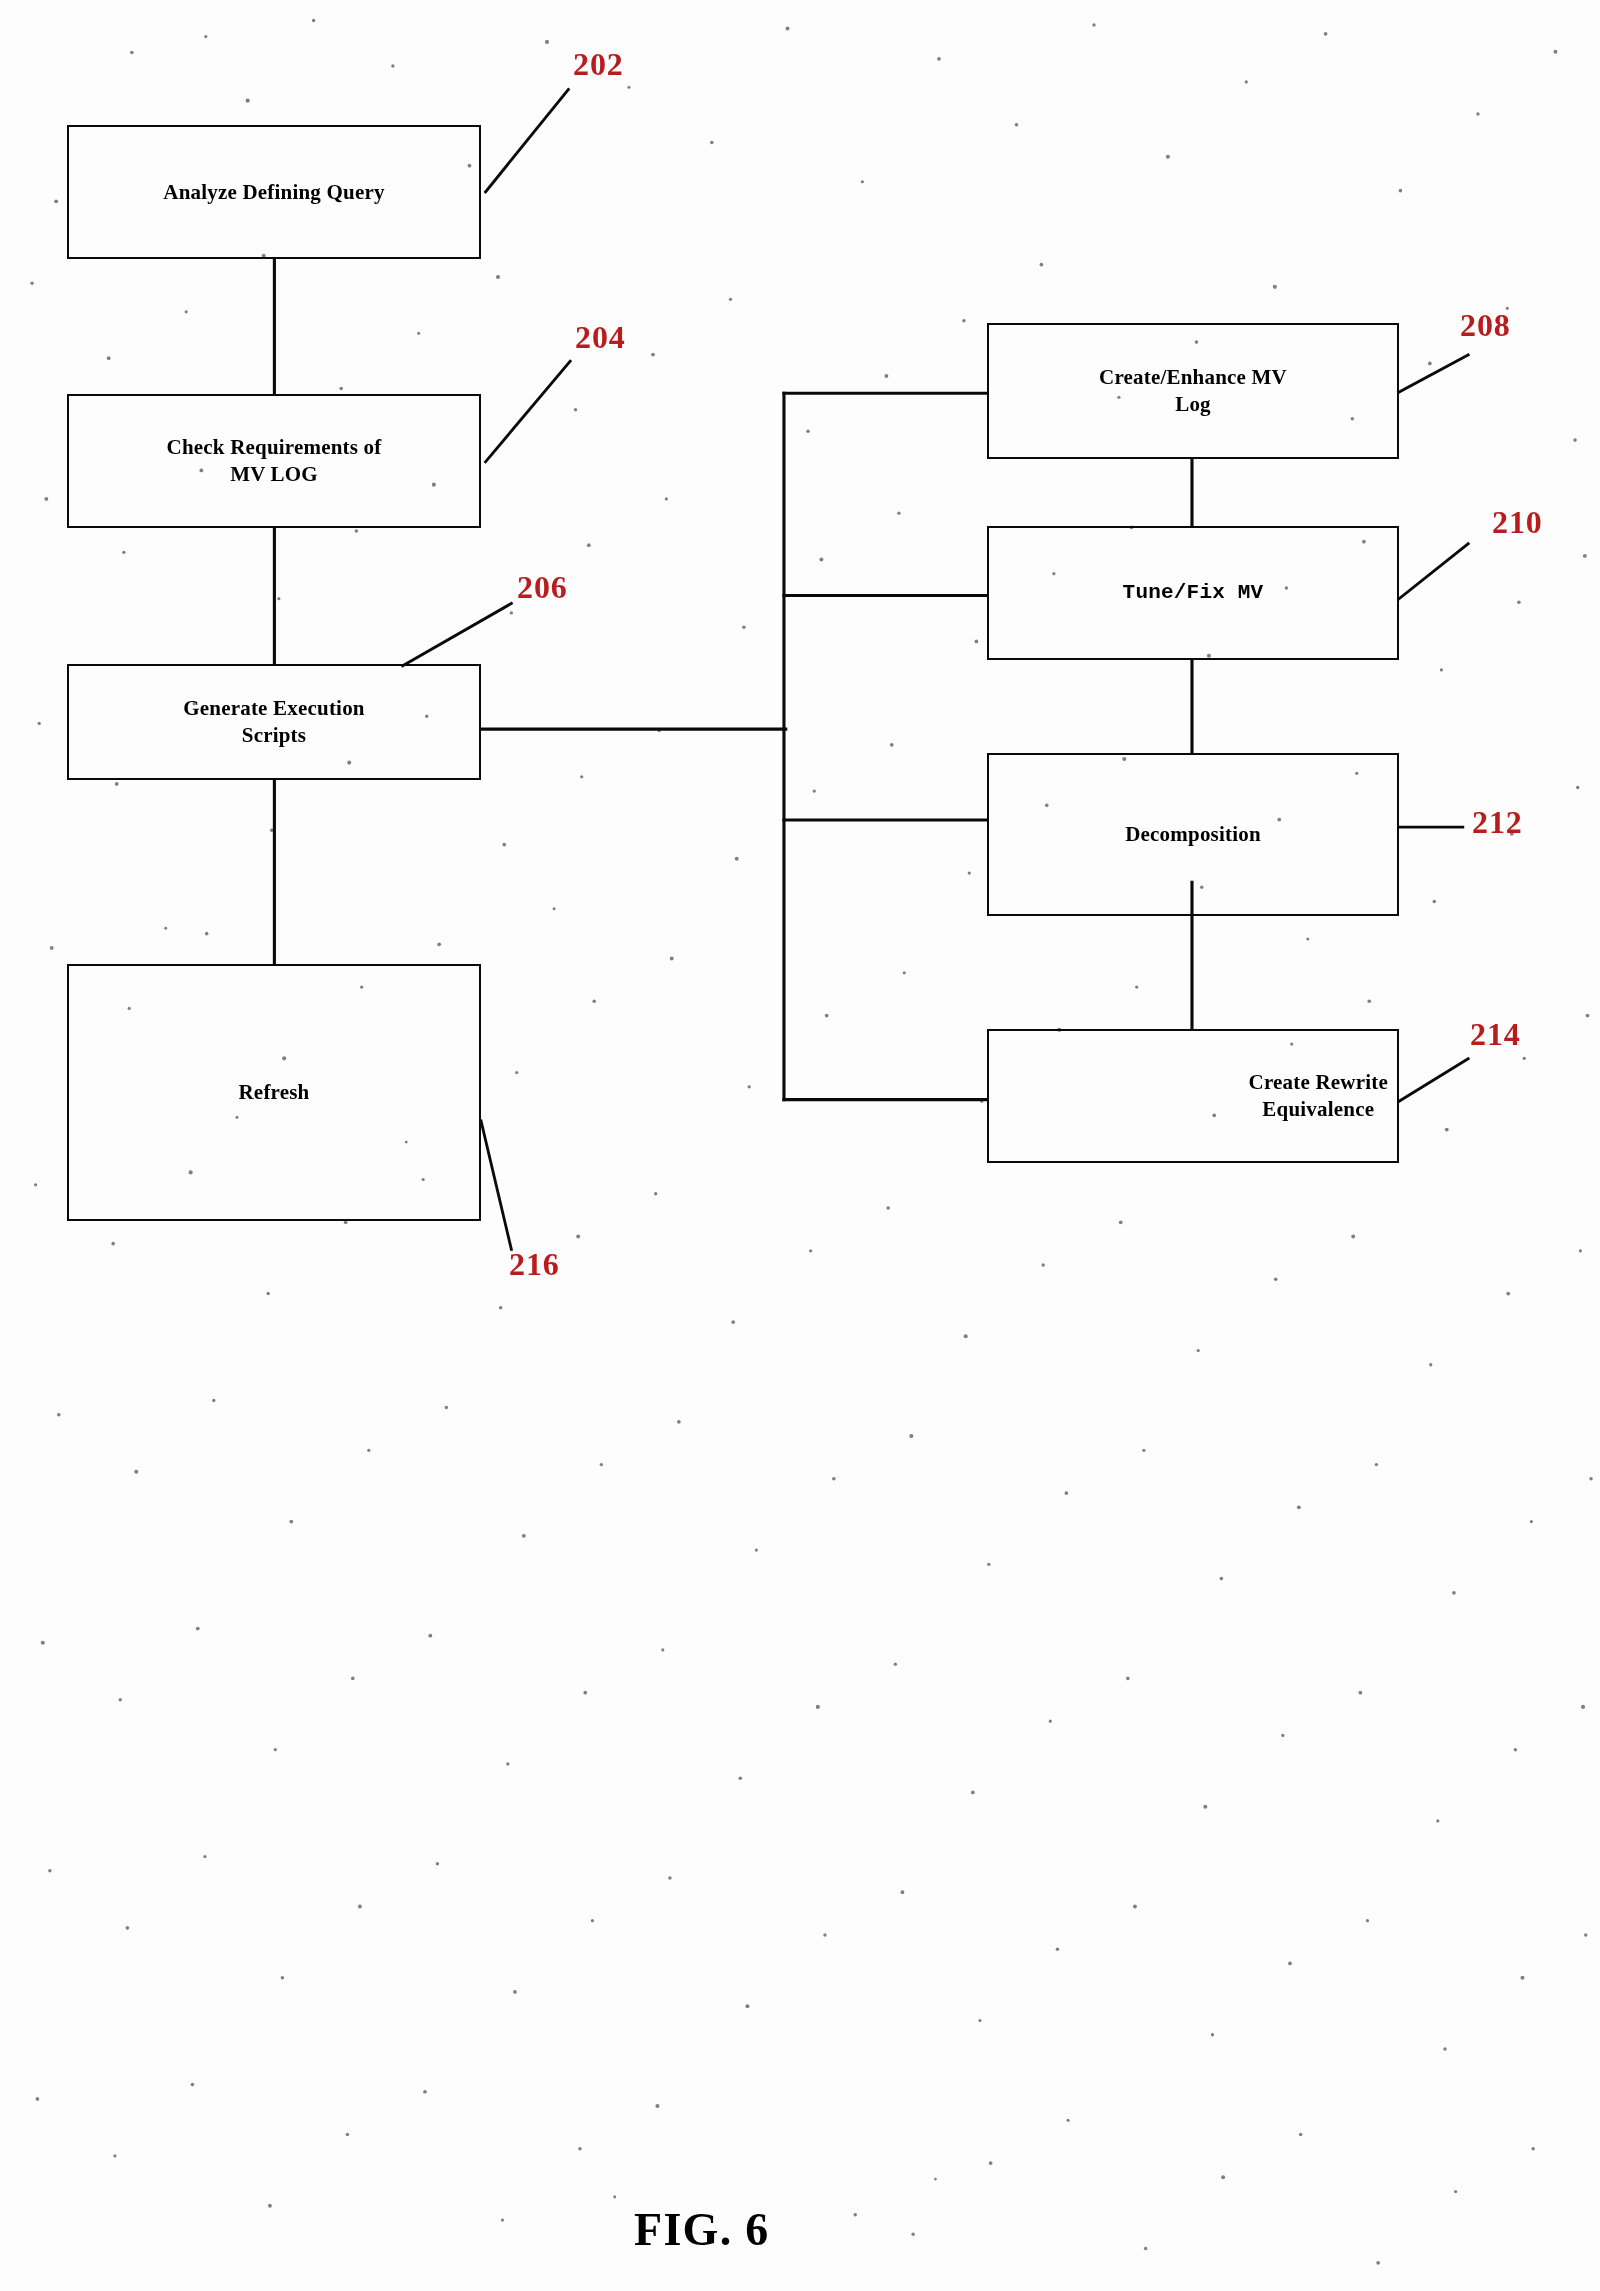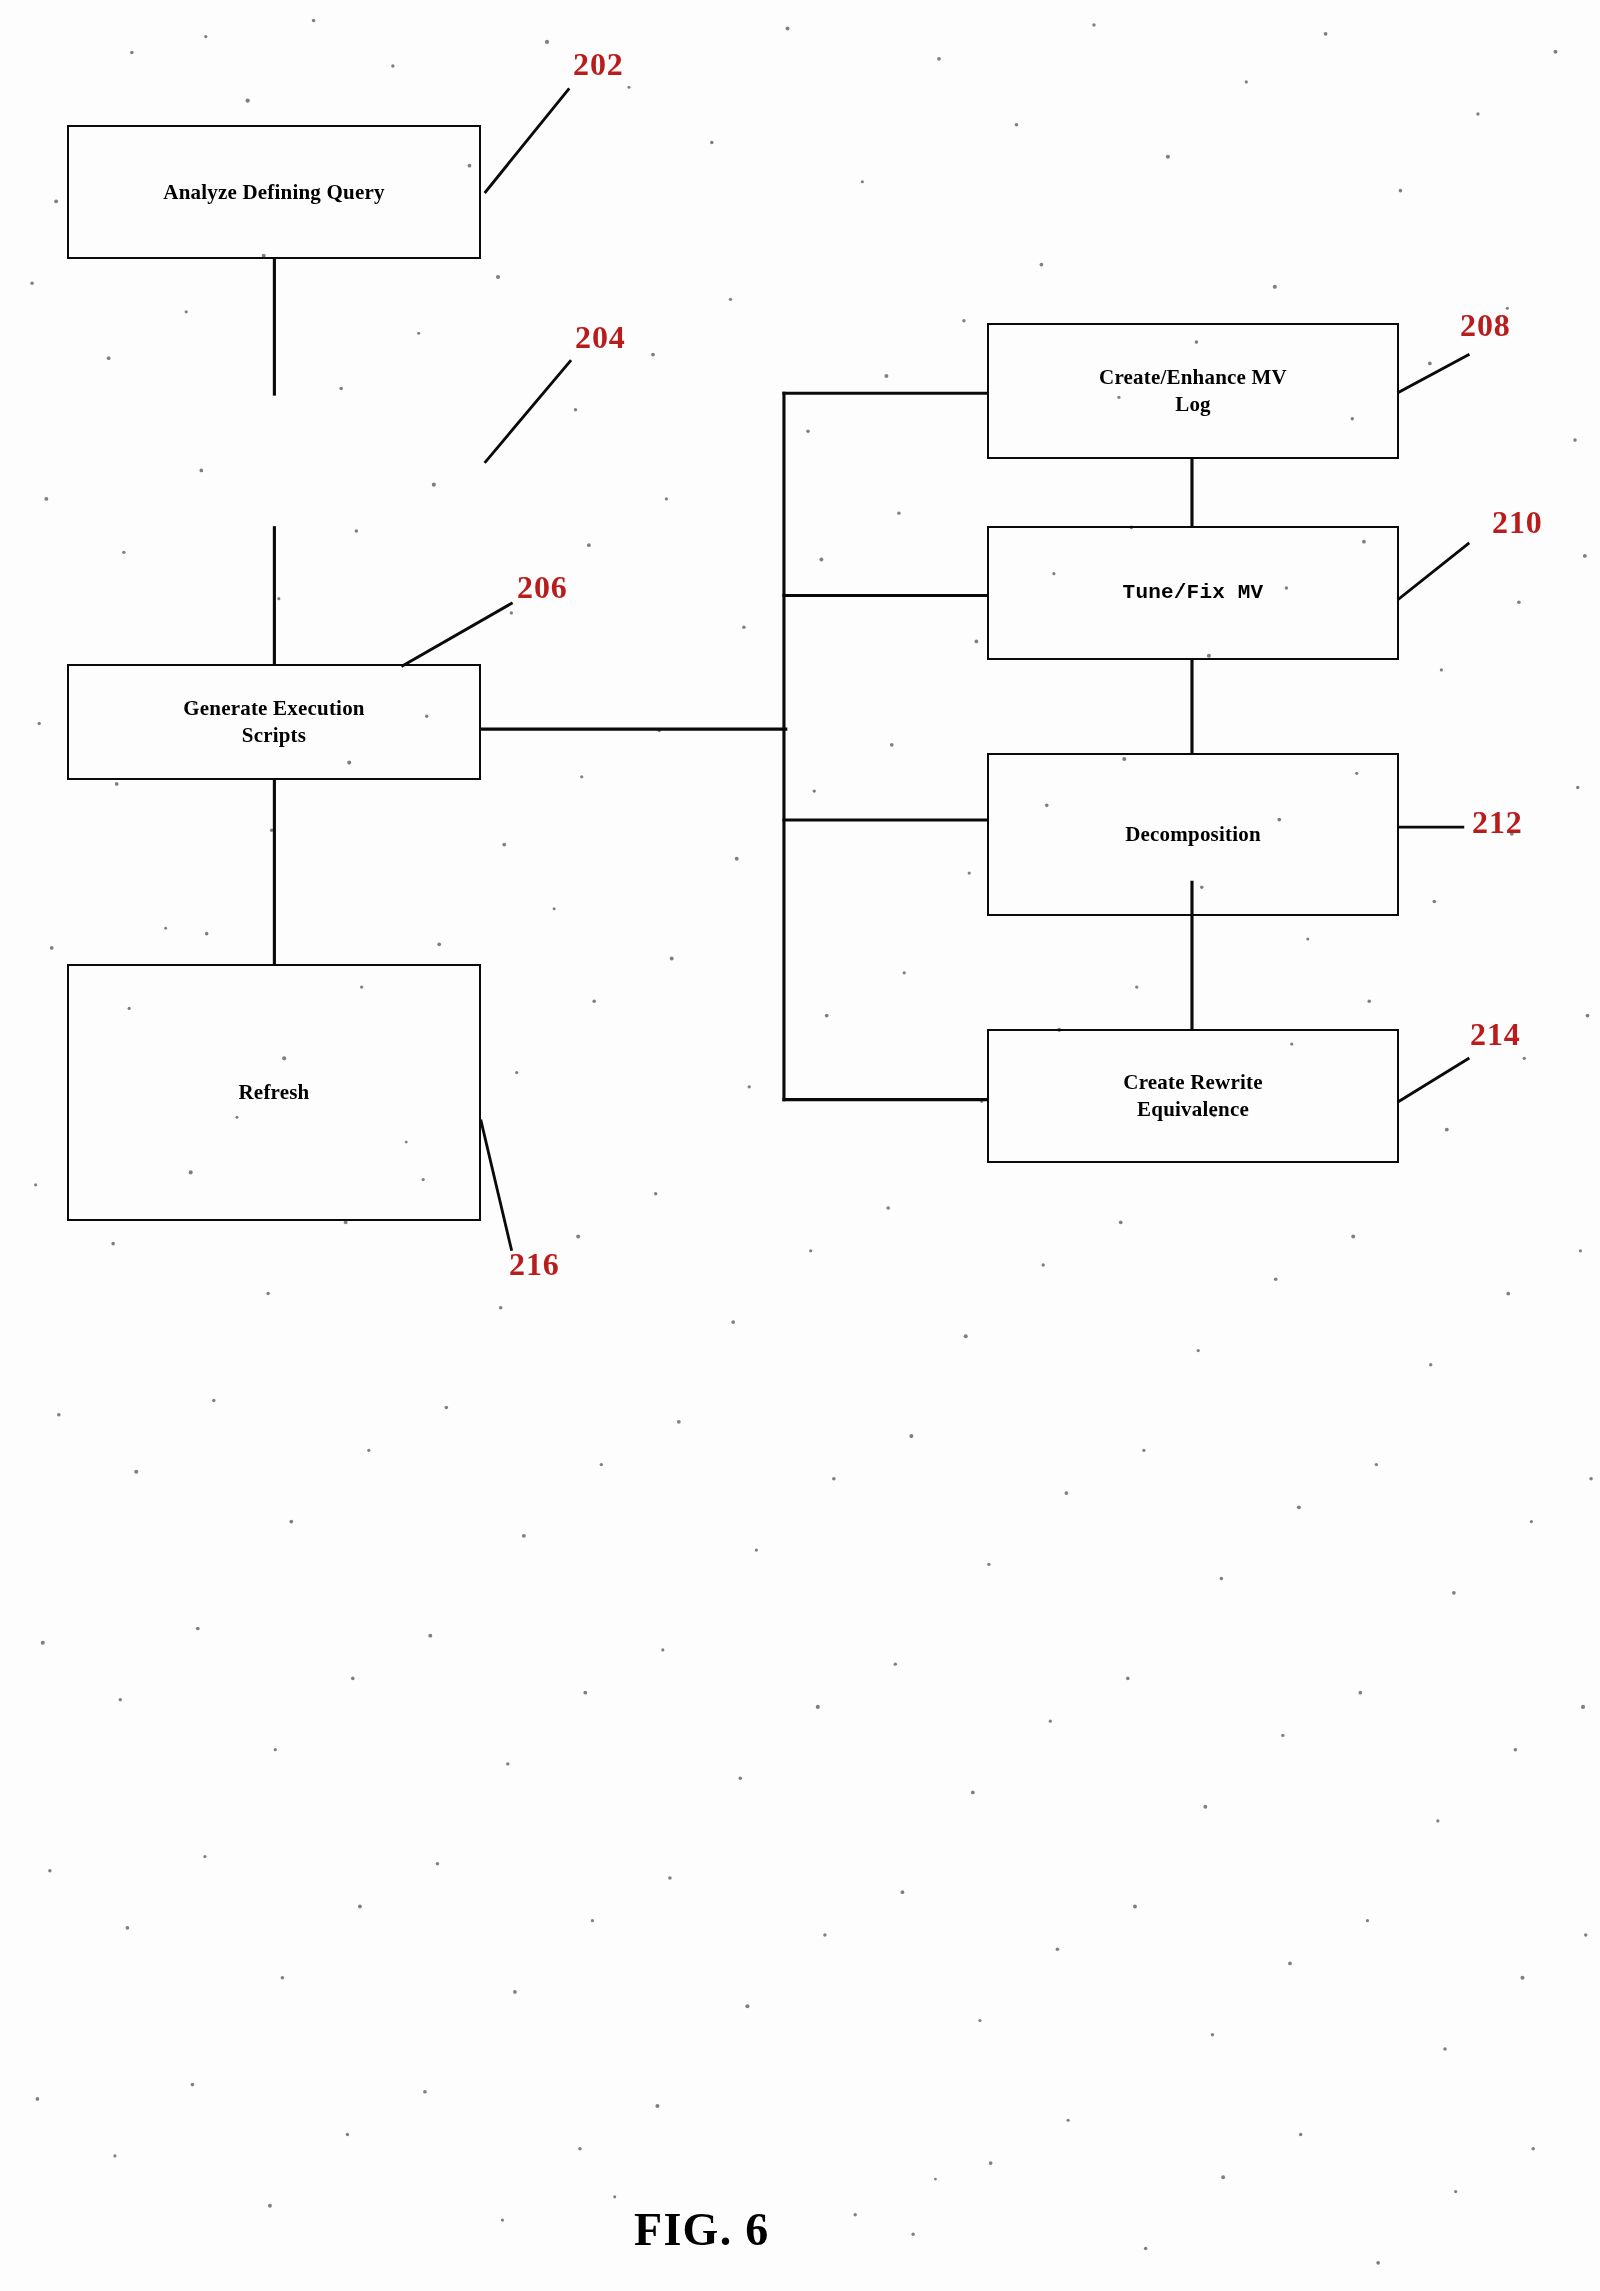--- a/index.html
+++ b/index.html
@@ -327,20 +327,24 @@
     <line class="leader" x1="1570" y1="440" x2="1648" y2="398"></line>
     <line class="leader" x1="1570" y1="672" x2="1648" y="" y2="610"></line>
     <line class="leader" x1="1570" y1="928" x2="1642" y2="928"></line>
     <line class="leader" x1="1570" y1="1236" x2="1648" y2="1188"></line>
   </svg>
 
   <div class="node" style="left:67px; top:125px; width:414px; height:134px;">
     <span class="label">Analyze Defining Query</span>
   </div>
 
+  <div class="node" style="left:67px; top:394px; width:414px; height:134px;">
+    <span class="label">Check Requirements of
+MV LOG</span>
+  </div>
 
   <div class="node" style="left:67px; top:664px; width:414px; height:116px;">
     <span class="label">Generate Execution
 Scripts</span>
   </div>
 
   <div class="node" style="left:67px; top:964px; width:414px; height:257px;">
     <span class="label">Refresh</span>
   </div>
 
@@ -350,21 +354,21 @@
   </div>
 
   <div class="node" style="left:987px; top:526px; width:412px; height:134px;font-family:Liberation Mono, monospace;">
     <span class="label">Tune/Fix MV</span>
   </div>
 
   <div class="node" style="left:987px; top:753px; width:412px; height:163px;">
     <span class="label">Decomposition</span>
   </div>
 
-  <div class="node" style="left:987px; top:1029px; width:412px; height:134px;">
+  <div class="node" style="left:987px; top:1029px; width:412px; height:134px;justify-content:flex-end;">
     <span class="label">Create Rewrite
 Equivalence</span>
   </div>
 
   <div class="refnum" style="left:573px; top:46px;">202</div>
   <div class="refnum" style="left:575px; top:319px;">204</div>
   <div class="refnum" style="left:517px; top:569px;">206</div>
   <div class="refnum" style="left:509px; top:1246px;">216</div>
   <div class="refnum" style="left:1460px; top:307px;">208</div>
   <div class="refnum" style="left:1492px; top:504px;">210</div>

